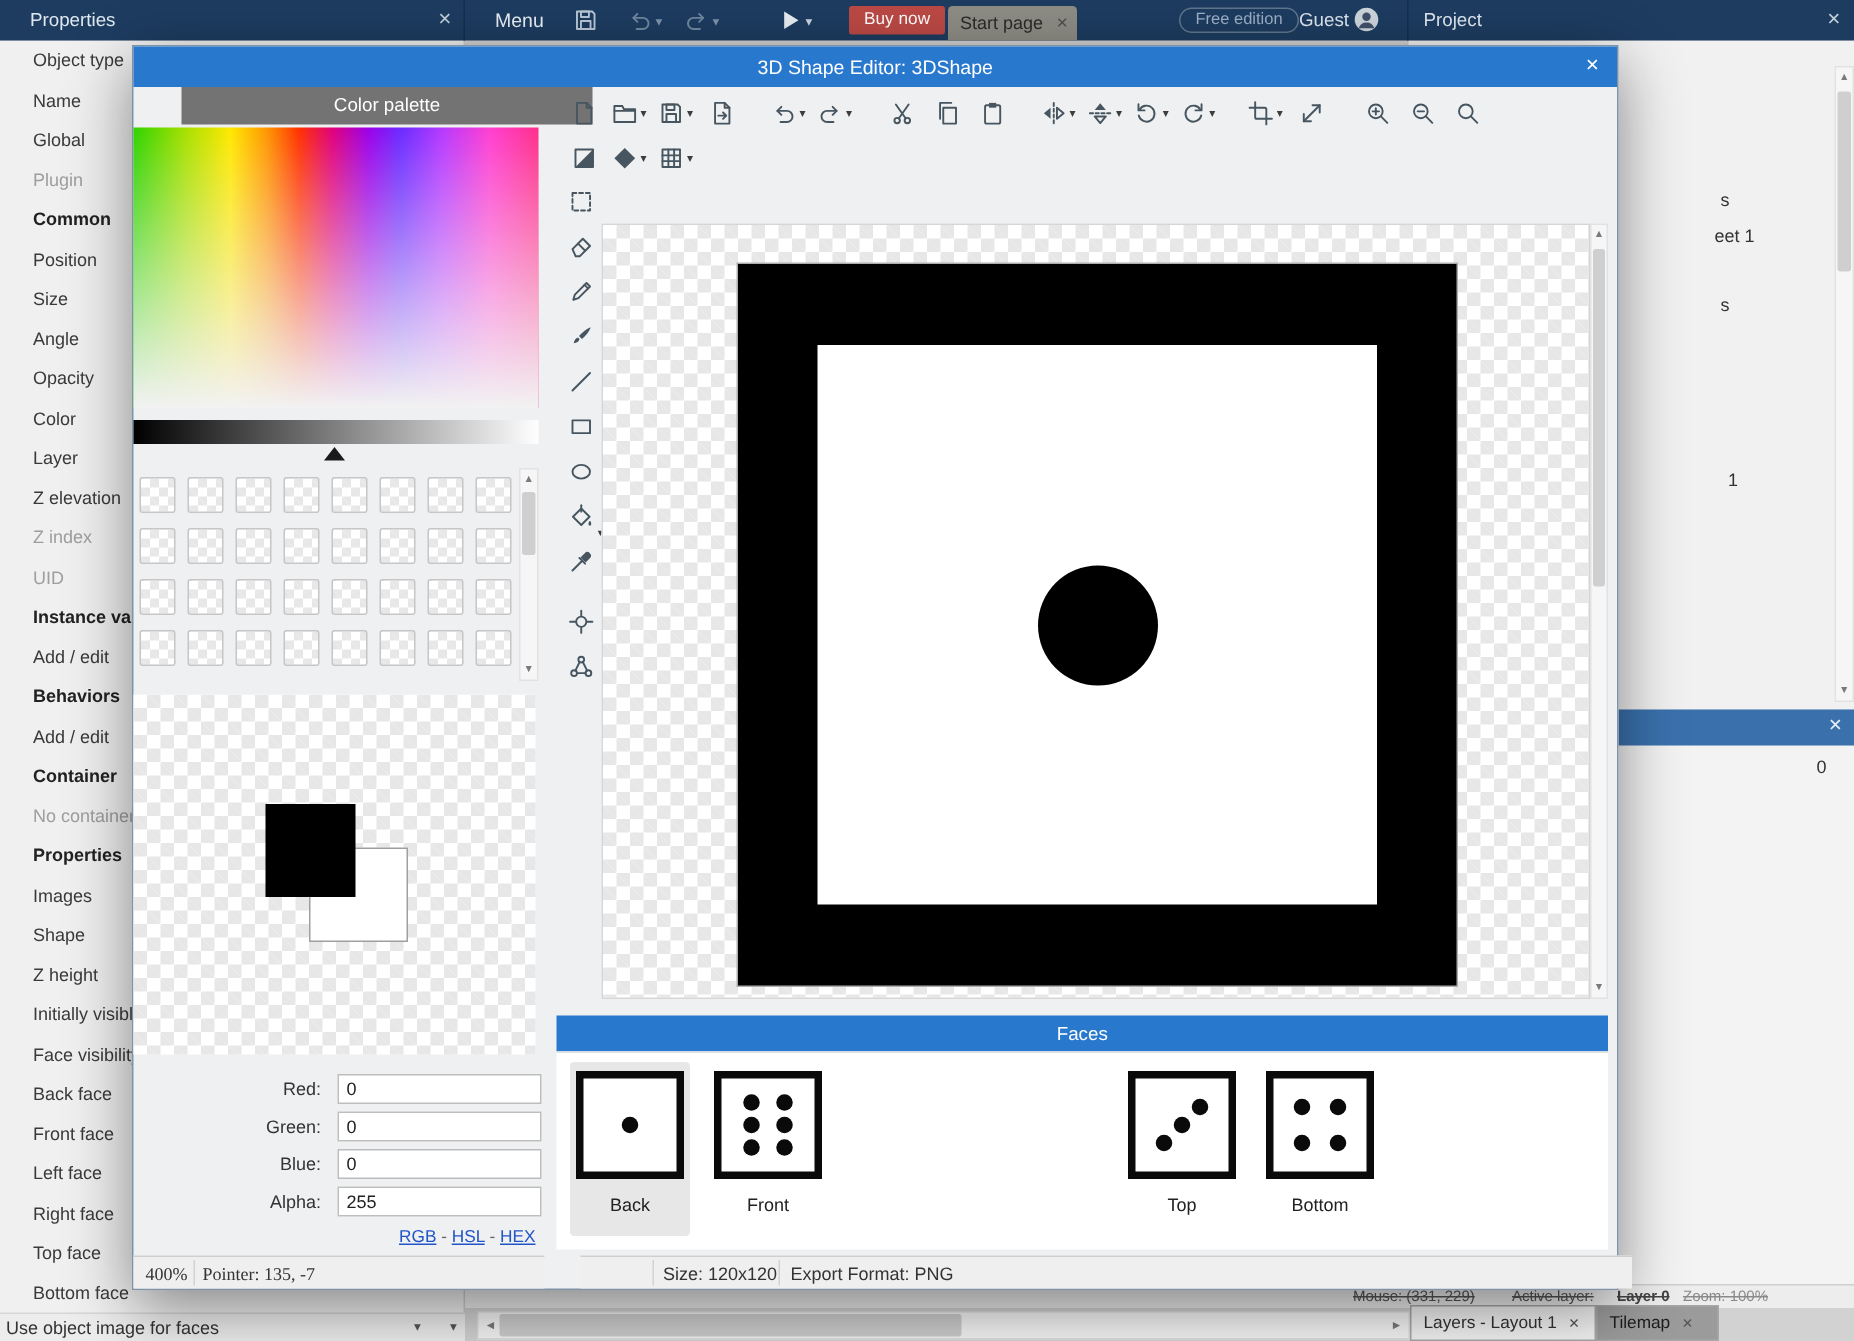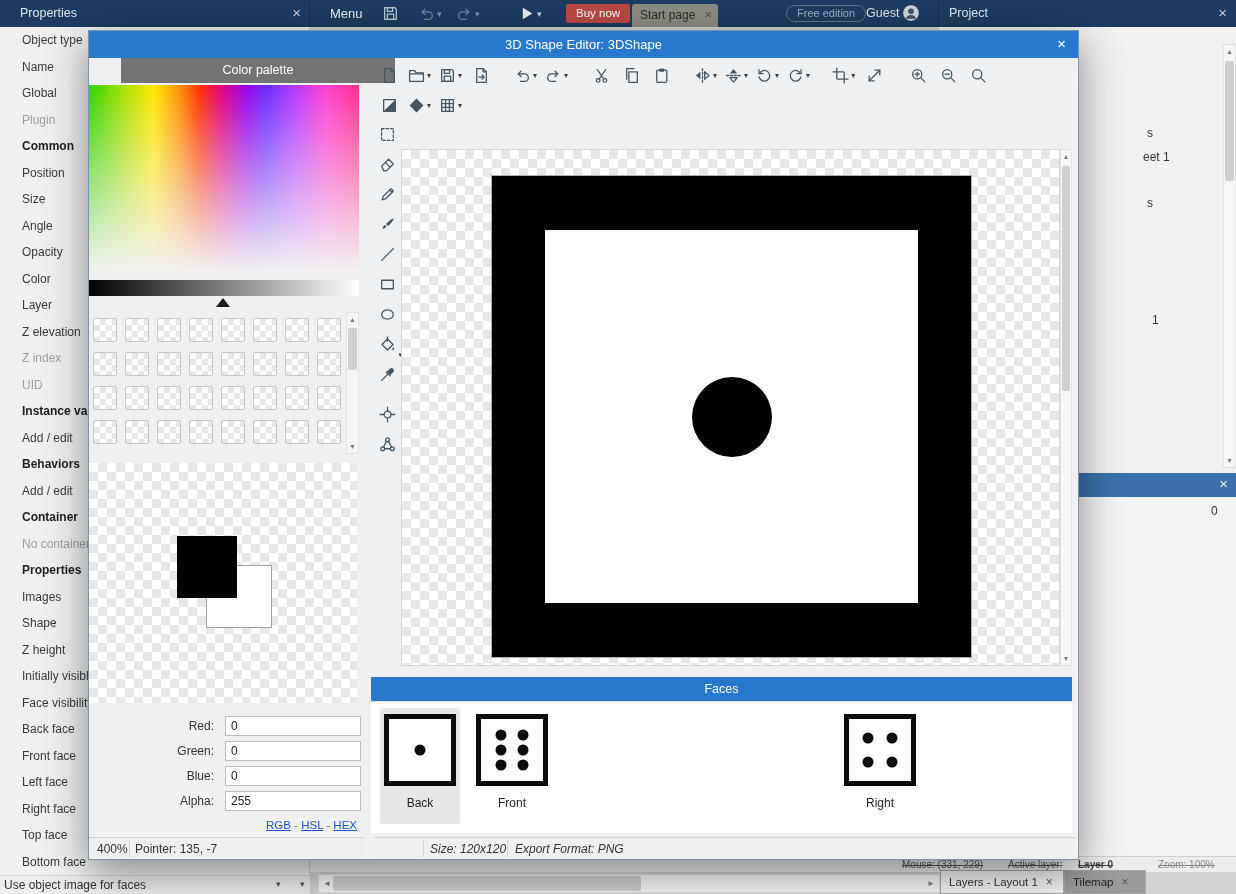--- a/index.html
+++ b/index.html
@@ -66,21 +66,21 @@
 .lower-head{position:absolute;left:0;top:0;width:298px;height:24px;background:#3a71ad;}
 .lower-head .xbtn{right:9px;top:3px;color:#e8eef5;}
 .lower-val{position:absolute;left:272px;top:31px;font-size:12px;color:#333;}
 
 
 .status-strip{position:absolute;left:310px;top:856px;width:926px;height:16px;background:#ededed;border-top:1px solid #cfcfcf;}
 .st{position:absolute;top:1px;font-size:10px;line-height:14px;color:#555;text-decoration:line-through;white-space:nowrap;}
 .st.mouse{left:592px;}
 .st.al-label{left:698px;}
 .st.al-val{left:768px;font-weight:bold;color:#444;}
-.st.zoom{left:848px;color:#8a8a8a;}
+.st.zoom{left:812px;color:#8a8a8a;}
 .hscroll{position:absolute;left:318px;top:874px;width:622px;height:19px;background:#f5f5f5;border:1px solid #ddd;}
 .hscroll .arr{position:absolute;top:4px;font-size:8px;color:#7a7a7a;}
 .hscroll .arr.left{left:4px;}
 .hscroll .arr.right{right:4px;}
 .hscroll .thumb{position:absolute;left:14px;top:1px;width:308px;height:15px;background:#cdcdcd;border-radius:2px;}
 .btab{position:absolute;top:870px;height:24px;font-size:11.5px;color:#333;border:1px solid #a8a8a8;display:flex;align-items:center;padding:0 8px;gap:8px;white-space:nowrap;overflow:hidden;text-align:center;}
 .btab.t0{left:940px;width:124px;background:#f2f2f2;}
 .btab.t1{left:1064px;width:82px;background:#9b9b9b;color:#1d1d1d;}
 .btab .tabx{font-size:12px;color:#555;}
 
@@ -105,22 +105,22 @@
 .bg-swatch{position:absolute;left:117px;top:102px;width:66px;height:63px;background:#fff;border:1px solid #9f9f9f;}
 .fg-swatch{position:absolute;left:88px;top:73px;width:60px;height:62px;background:#000;}
 .fields{position:absolute;left:0;top:685px;width:274px;}
 .frow{position:relative;height:20px;margin-bottom:5px;}
 .flabel{position:absolute;left:0;top:3px;width:125px;text-align:right;font-size:12px;color:#333;}
 .finput{position:absolute;left:136px;top:0;width:136px;height:20px;border:1px solid #bdbdbd;background:#fff;font-family:inherit;font-size:12px;padding:0 5px;color:#222;}
 .links-row{position:absolute;left:0;top:788px;width:268px;text-align:right;font-size:11.5px;}
 .clink{color:#2154c7;text-decoration:underline;}
 .lsep{color:#666;}
 .dlg-status{position:absolute;top:806px;height:22px;background:#efefef;border-top:1px solid #cfcfcf;font-size:12px;color:#333;}
-.dlg-status.left{left:0;width:274px;}
-.dlg-status.right{left:286px;width:701px;font-style:italic;}
+.dlg-status.left{left:0;width:274px;font-family:Liberation Serif, serif;}
+.dlg-status.right{left:298px;width:701px;}
 .dlg-status .cell{position:absolute;top:4px;white-space:nowrap;}
 .dlg-status.left .cell.zoomc{left:8px;}
 .dlg-status.left .cell.ptr{left:46px;}
 .dlg-status .divider{position:absolute;top:2px;bottom:2px;width:1px;background:#d2d2d2;}
 .dlg-status.left .divider.d1{left:40px;}
 .dlg-status.right .divider.d2{left:48px;}
 .dlg-status.right .divider.d3{left:132px;}
 .dlg-status.right .cell.size{left:55px;}
 .dlg-status.right .cell.fmt{left:140px;}
 
@@ -680,28 +680,36 @@
           <div class="face-thumb">
             <span class="pip" style="left: 33%; top: 26%;"></span>
             <span class="pip" style="left: 67%; top: 26%;"></span>
             <span class="pip" style="left: 33%; top: 50%;"></span>
             <span class="pip" style="left: 67%; top: 50%;"></span>
             <span class="pip" style="left: 33%; top: 74%;"></span>
             <span class="pip" style="left: 67%; top: 74%;"></span>
           </div>
           <div class="face-label">Front</div>
         </div>
+        <div class="face-item" style="left: 377px;">
+          <div class="face-thumb">
+            <span class="pip" style="left: 69%; top: 31%;"></span>
+            <span class="pip" style="left: 50%; top: 50%;"></span>
+            <span class="pip" style="left: 31%; top: 69%;"></span>
+          </div>
+          <div class="face-label">Top</div>
+        </div>
         <div class="face-item" style="left: 469px;">
           <div class="face-thumb">
             <span class="pip" style="left: 30%; top: 30%;"></span>
             <span class="pip" style="left: 70%; top: 30%;"></span>
             <span class="pip" style="left: 30%; top: 70%;"></span>
             <span class="pip" style="left: 70%; top: 70%;"></span>
           </div>
-          <div class="face-label">Right</div>
+          <div class="face-label">Bottom</div>
         </div>
       </div>
 
     <div class="dlg-status right">
       <span class="divider d2"></span>
       <span class="cell size">Size: 120x120</span>
       <span class="divider d3"></span>
       <span class="cell fmt">Export Format: PNG</span>
     </div>
   </div>

